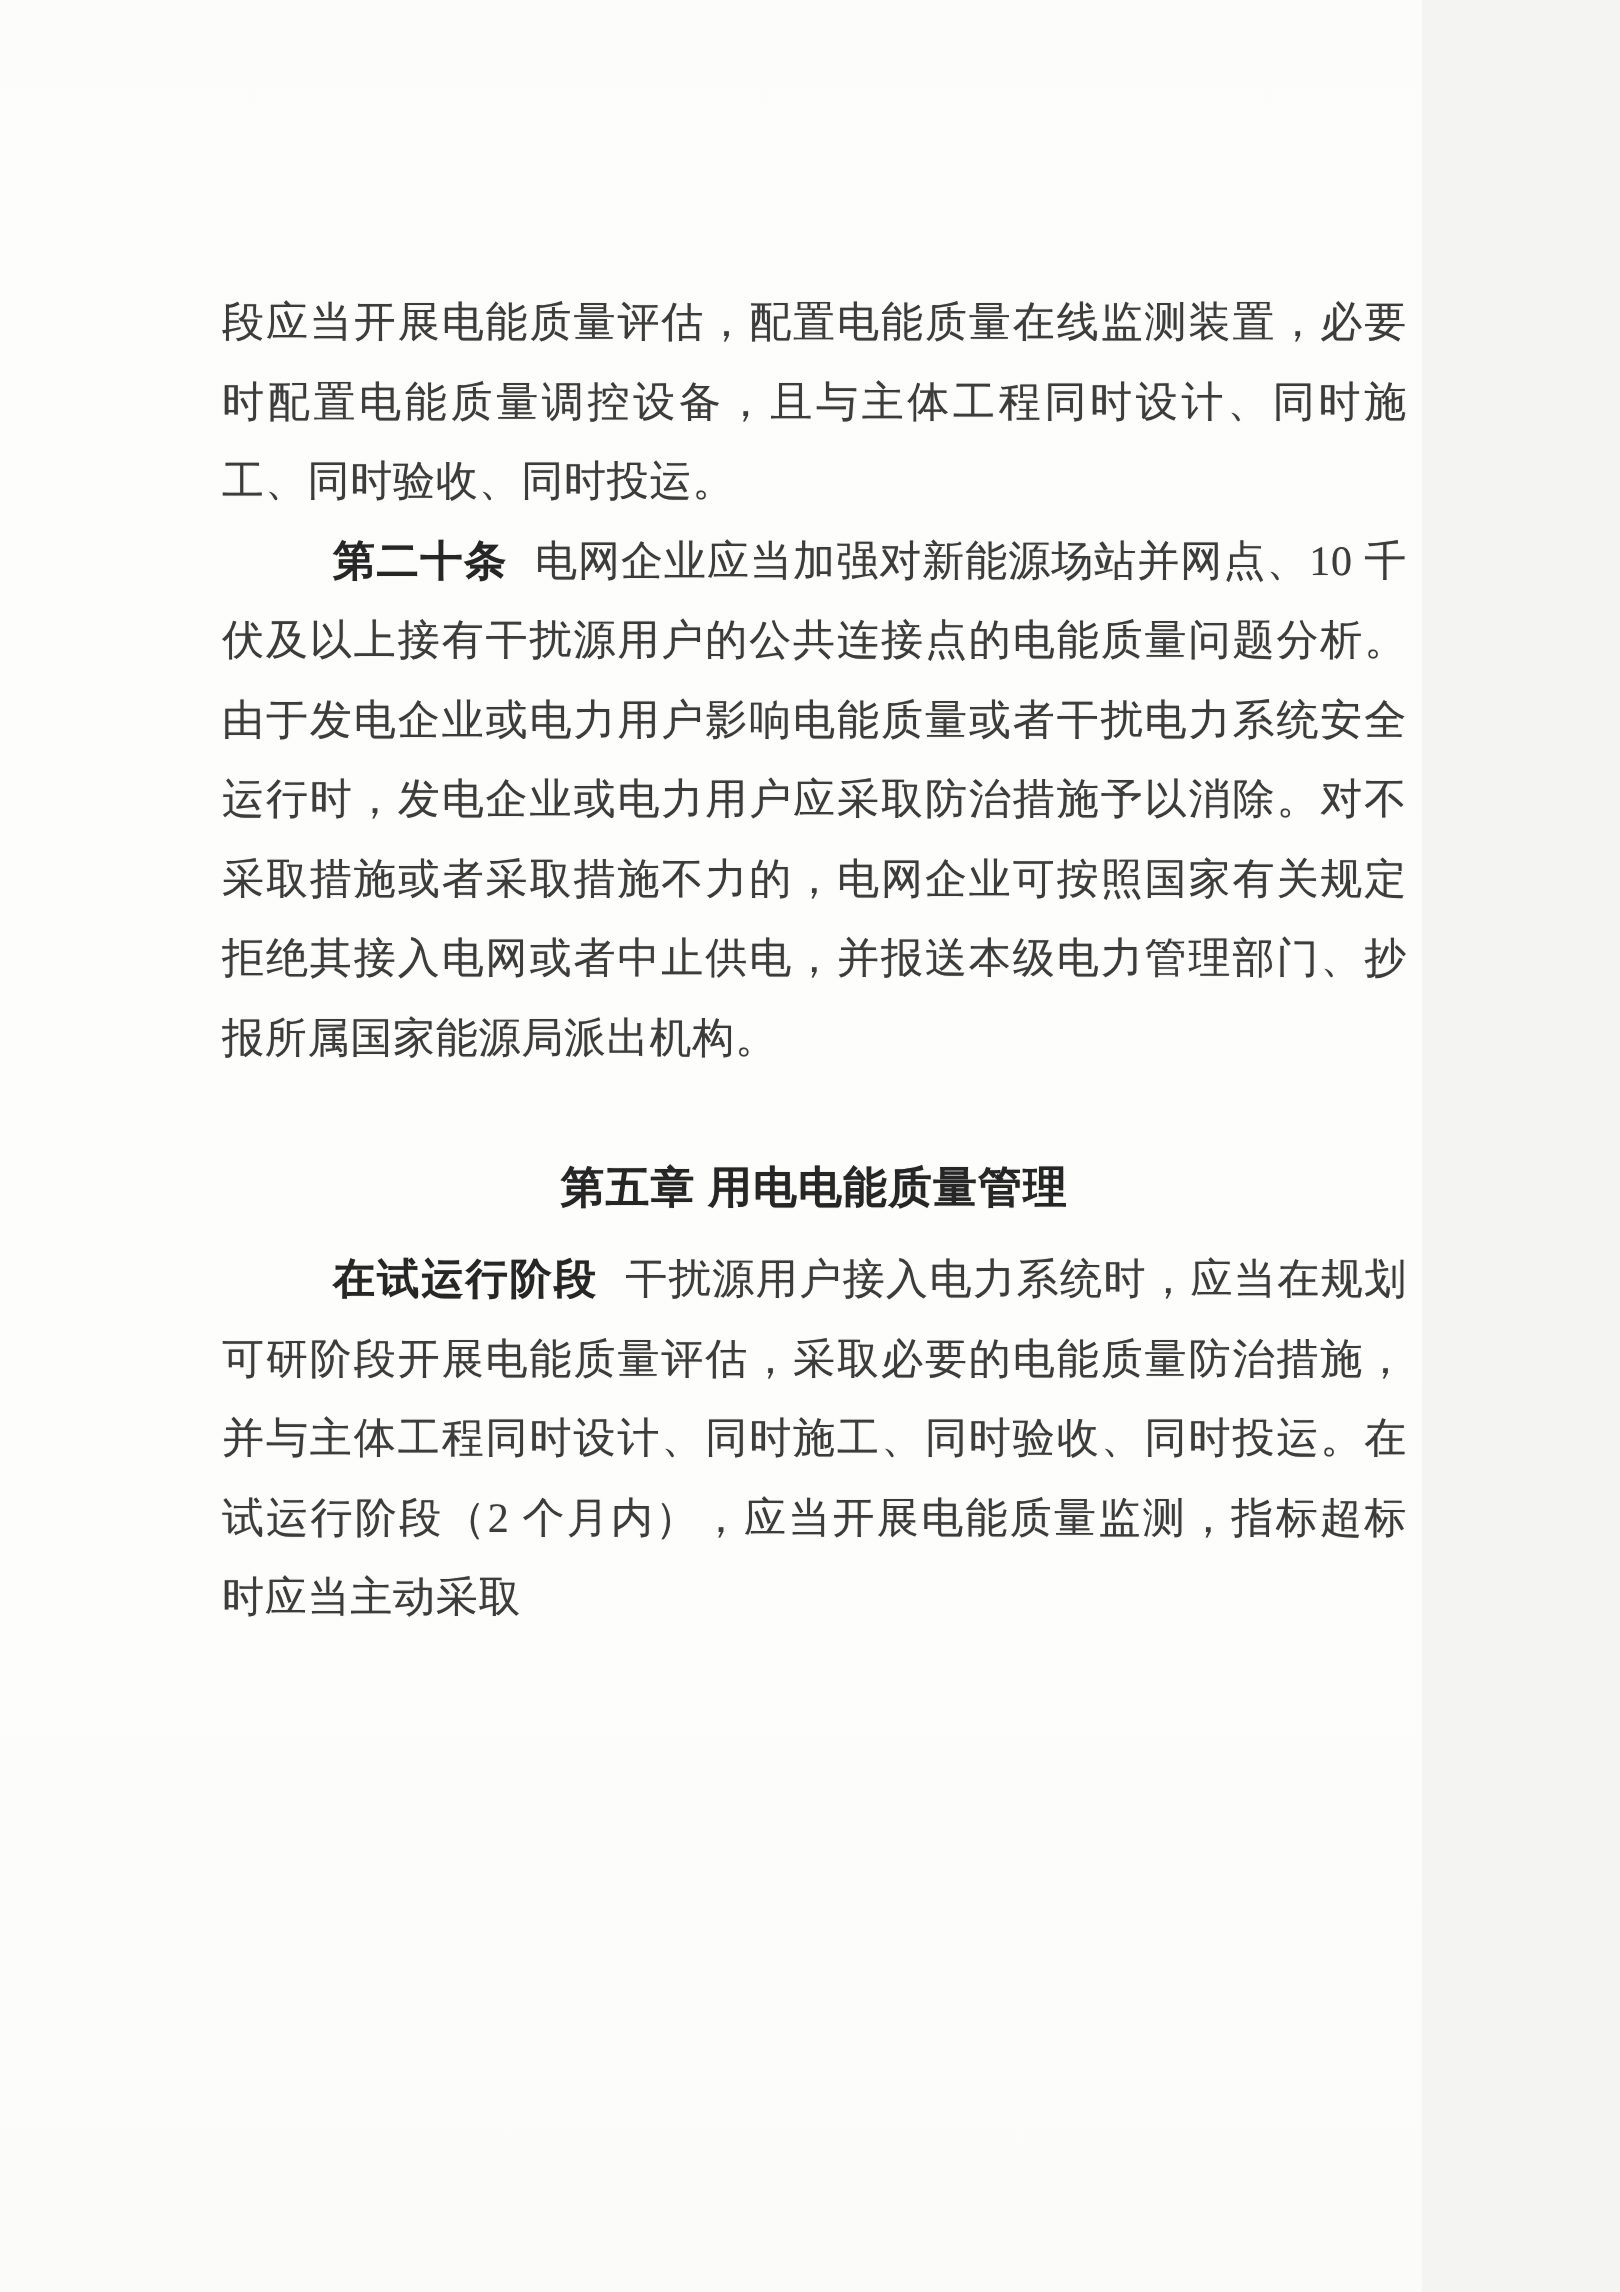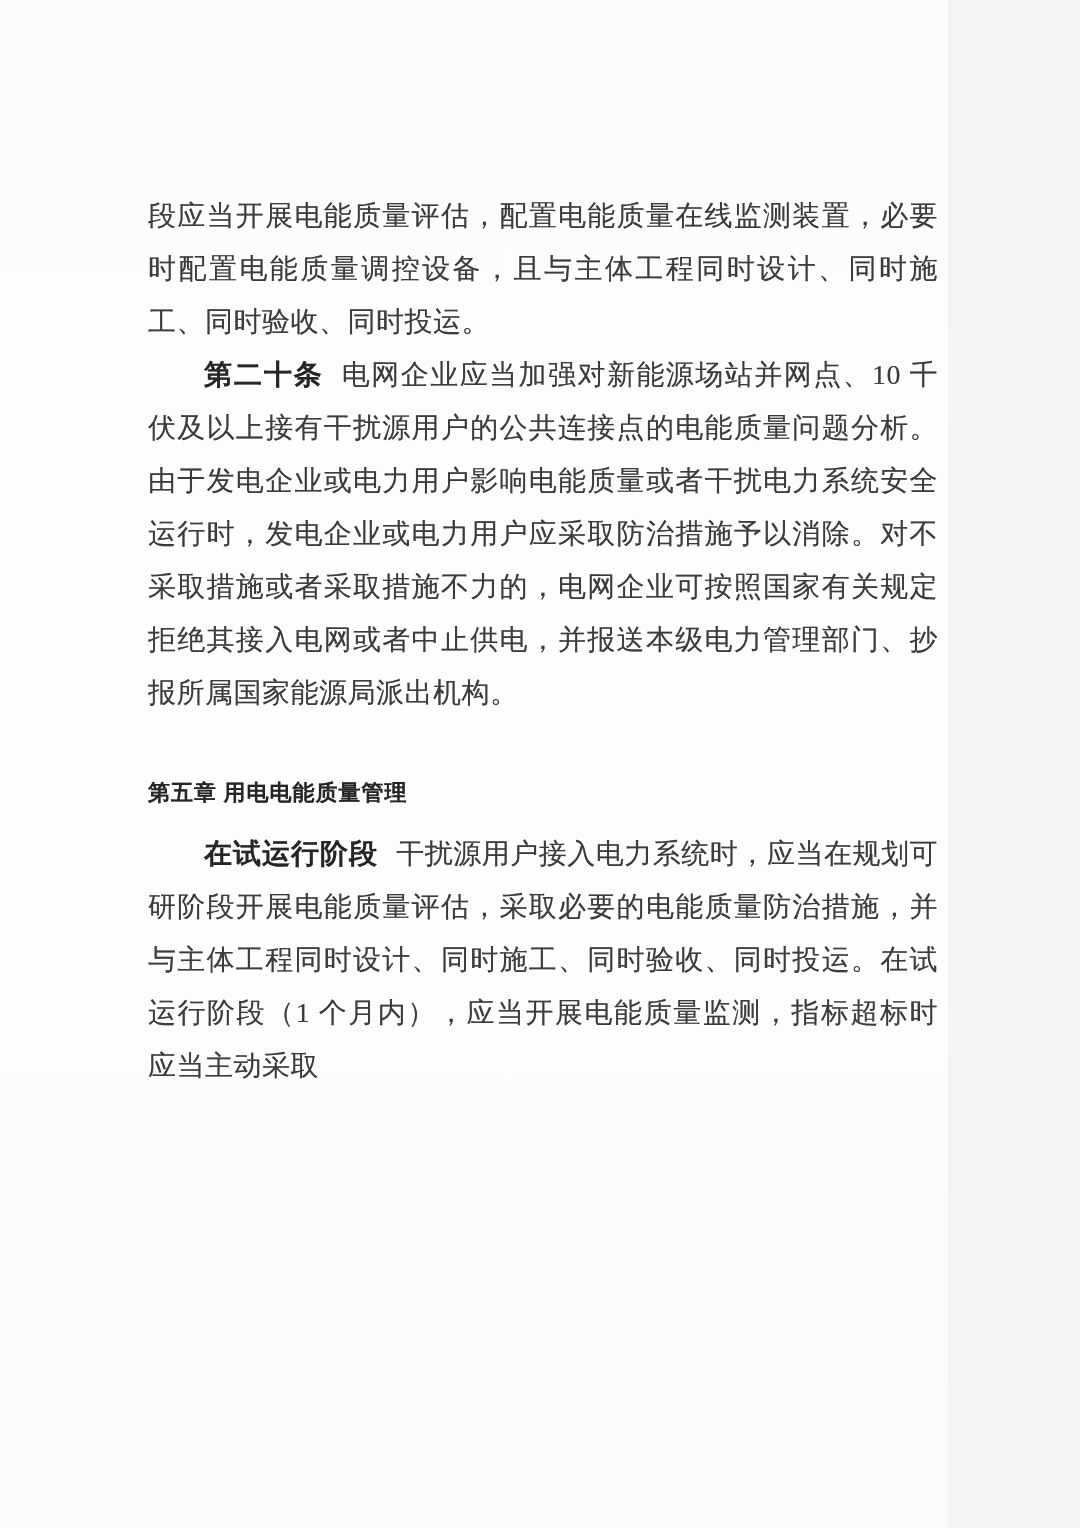--- a/index.html
+++ b/index.html
@@ -38,27 +38,29 @@
     text-shadow: 0 0 0.6px rgba(60,60,60,0.45);
   }
   .indent {
     text-indent: 56px;
   }
   .head {
     font-weight: 700;
     color: #262626;
     margin-right: 18px;
     letter-spacing: 1px;
+    margin-left: 18px;
   }
   .chapter {
     margin: 47px 0 8px 0;
-    font-size: 22px;
+    font-size: 29px;
     line-height: 53px;
     font-weight: 700;
     color: #262626;
+    text-align: center;
     letter-spacing: 1px;
     text-shadow: 0 0 0.6px rgba(40,40,40,0.5);
   }
 </style>
 </head>
 <body>
 
 <div class="page">
   <div class="content">
 
@@ -66,17 +68,17 @@
 
     <p class="para indent">
       <span class="head">第二十条</span><span>电网企业应当加强对新能源场站并网点、10 千伏及以上接有干扰源用户的公共连接点的电能质量问题分析。由于发电企业或电力用户影响电能质量或者干扰电力系统安全运行时，发电企业或电力用户应采取防治措施予以消除。对不采取措施或者采取措施不力的，电网企业可按照国家有关规定拒绝其接入电网或者中止供电，并报送本级电力管理部门、抄报所属国家能源局派出机构。</span>
     </p>
 
 
 
     <h2 class="chapter">第五章 用电电能质量管理</h2>
 
     <p class="para indent">
-      <span class="head">在试运行阶段</span><span>干扰源用户接入电力系统时，应当在规划可研阶段开展电能质量评估，采取必要的电能质量防治措施，并与主体工程同时设计、同时施工、同时验收、同时投运。在试运行阶段（1 个月内），应当开展电能质量监测，指标超标时应当主动采取</span>
+      <span class="head">在试运行阶段</span><span>干扰源用户接入电力系统时，应当在规划可研阶段开展电能质量评估，采取必要的电能质量防治措施，并与主体工程同时设计、同时施工、同时验收、同时投运。在试运行阶段（2 个月内），应当开展电能质量监测，指标超标时应当主动采取</span>
     </p>
 
   </div>
 </div>
 
 </body></html>

